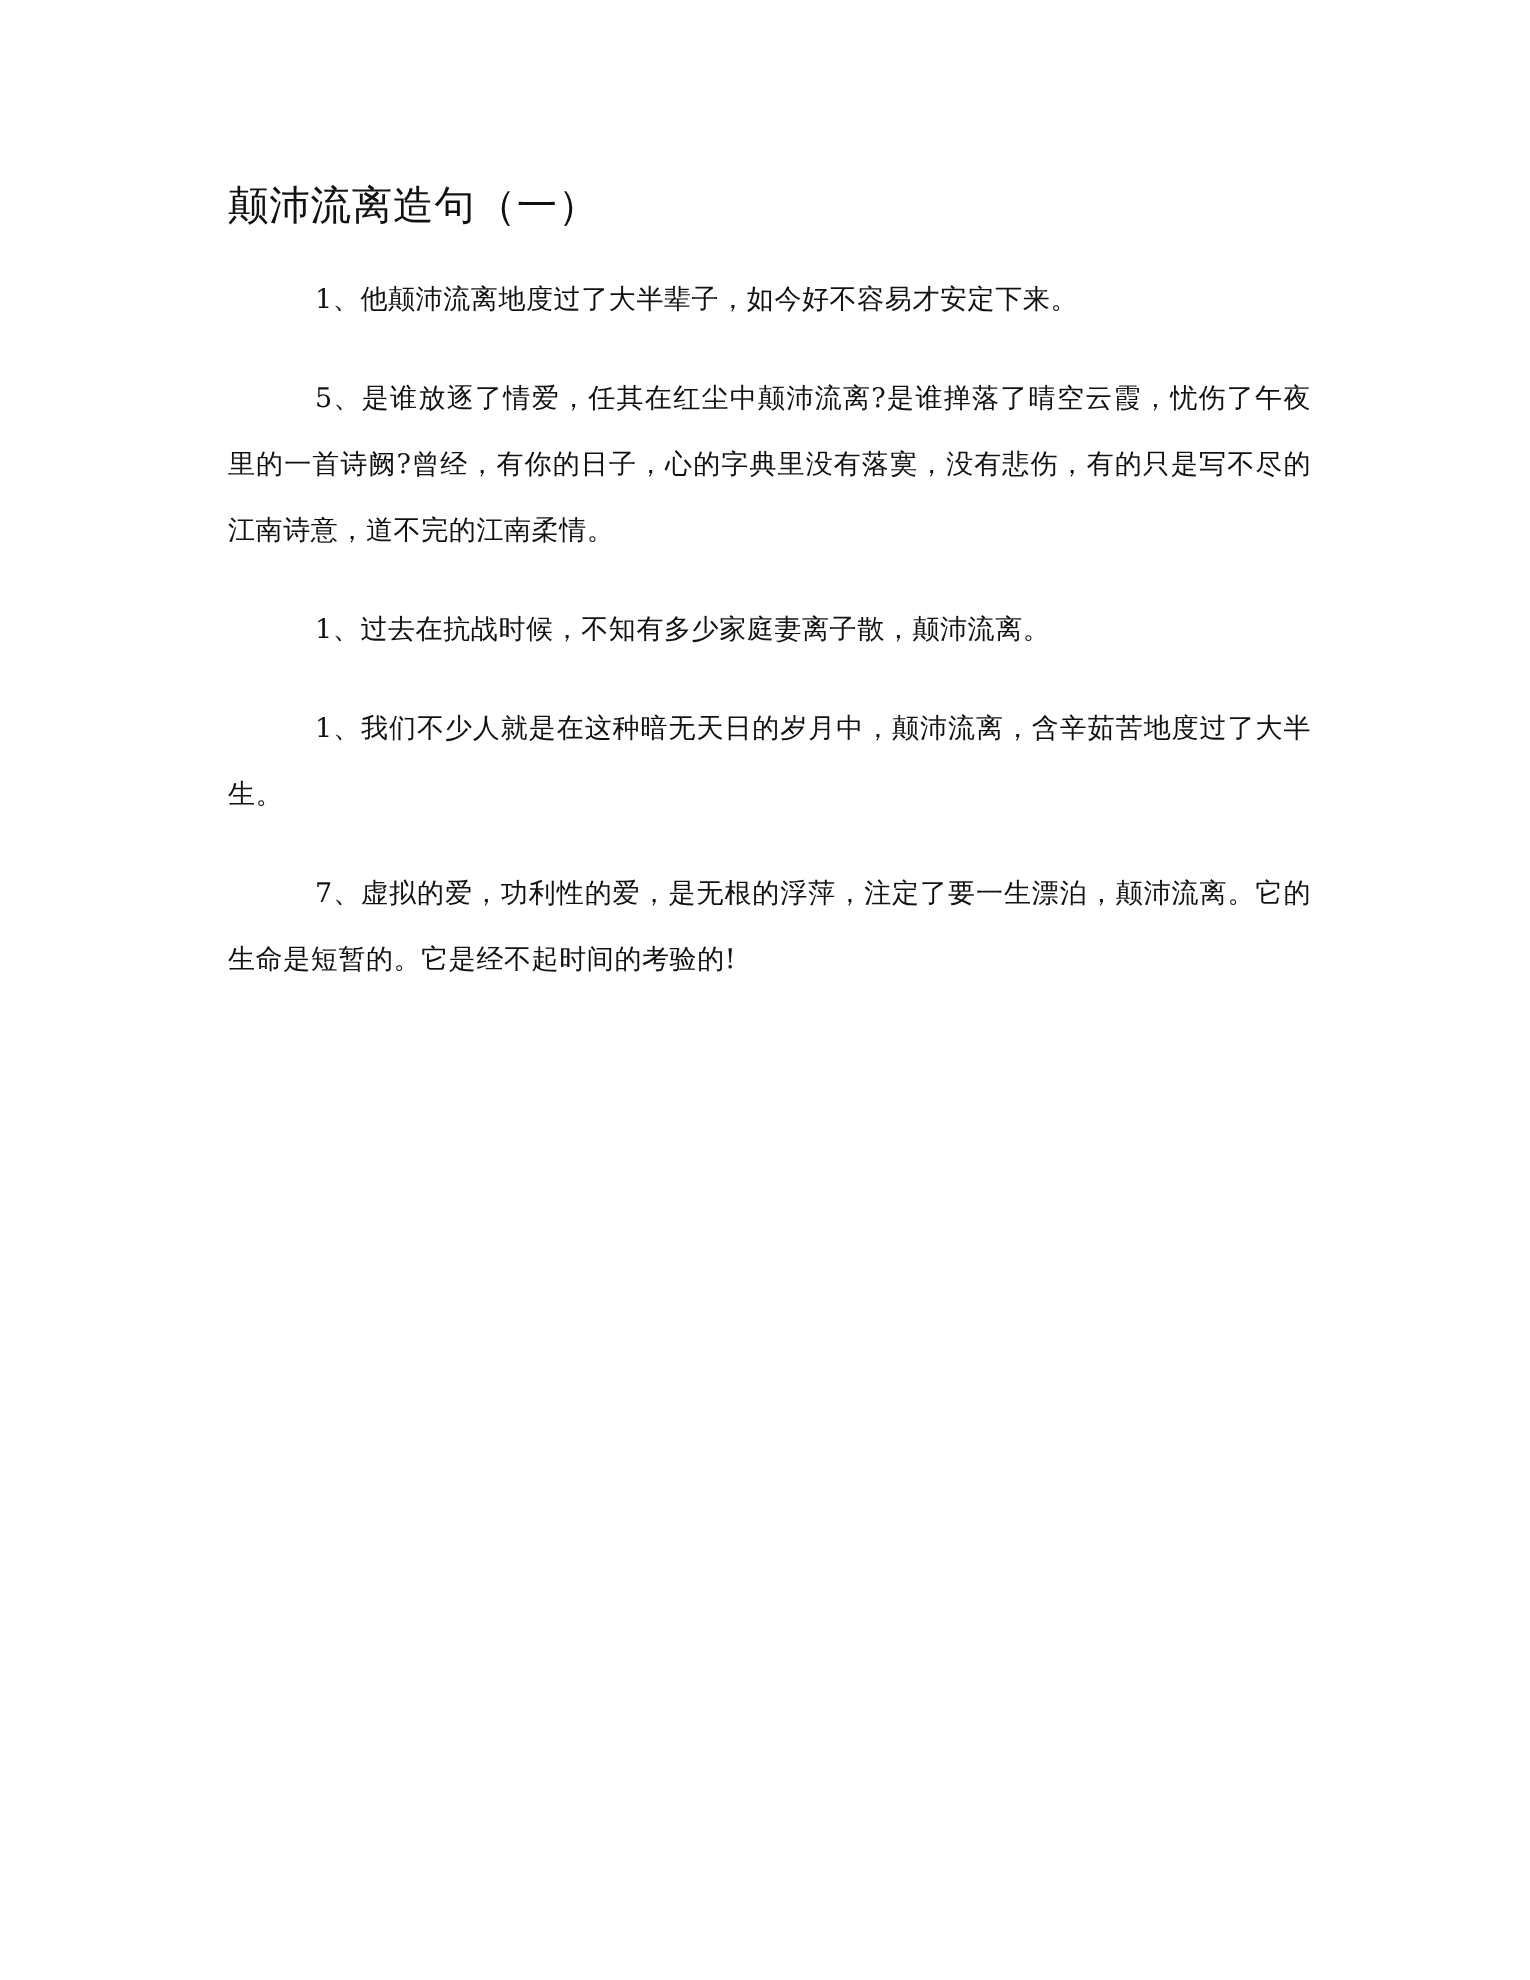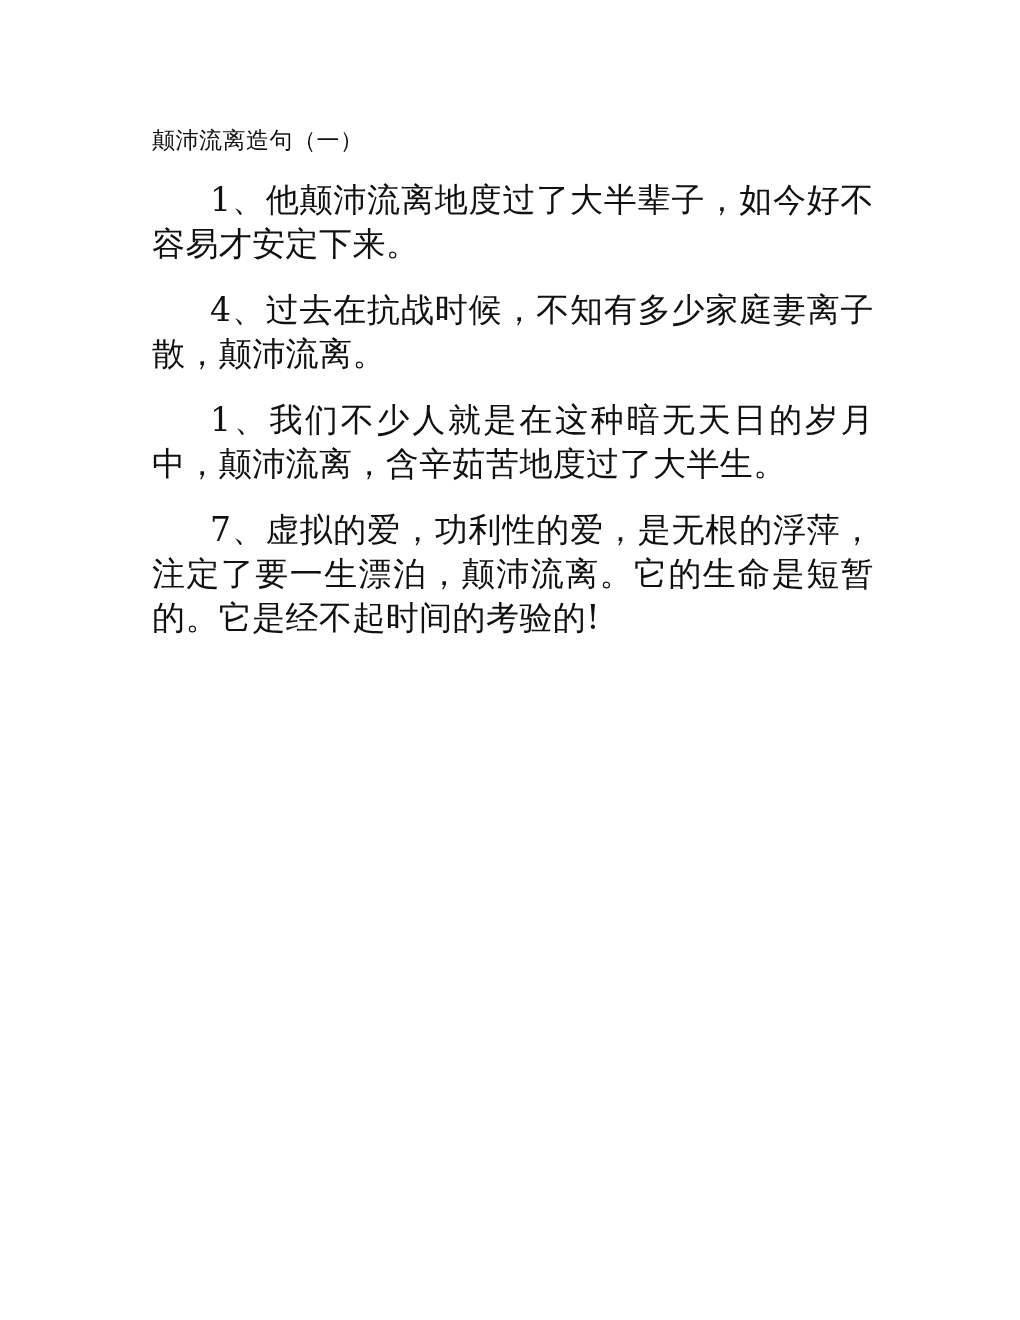--- a/index.html
+++ b/index.html
@@ -15,38 +15,40 @@
       font-family: "DejaVu Serif", "Liberation Serif", serif;
       color: #111111;
     }
     .page {
       position: absolute;
       left: 152px;
       top: 118px;
       width: 722px;
     }
     .title {
-      font-size: 23px;
+      font-size: 27px;
       line-height: 44px;
       margin: 0 0 16px 0;
       font-weight: normal;
       letter-spacing: 0.5px;
+      font-family: Liberation Mono, monospace;
     }
     .para {
-      font-size: 33px;
+      font-size: 18px;
       line-height: 44px;
       margin: 0 0 22px 0;
       text-indent: 58px;
       letter-spacing: 0.4px;
       text-align: justify;
       word-break: break-all;
     }
   </style>
 </head>
 <body>
 
 <div class="page">
   <h1 class="title">颠沛流离造句（一）</h1>
   <p class="para">1、他颠沛流离地度过了大半辈子，如今好不容易才安定下来。</p>
-  <p class="para">4、过去在抗战时候，不知有多少家庭妻离子散，颠沛流离。</p>
+  <p class="para">5、是谁放逐了情爱，任其在红尘中颠沛流离?是谁掸落了晴空云霞，忧伤了午夜里的一首诗阙?曾经，有你的日子，心的字典里没有落寞，没有悲伤，有的只是写不尽的江南诗意，道不完的江南柔情。</p>
+  <p class="para">1、过去在抗战时候，不知有多少家庭妻离子散，颠沛流离。</p>
   <p class="para">1、我们不少人就是在这种暗无天日的岁月中，颠沛流离，含辛茹苦地度过了大半生。</p>
   <p class="para">7、虚拟的爱，功利性的爱，是无根的浮萍，注定了要一生漂泊，颠沛流离。它的生命是短暂的。它是经不起时间的考验的!</p>
 </div>
 
 </body></html>

